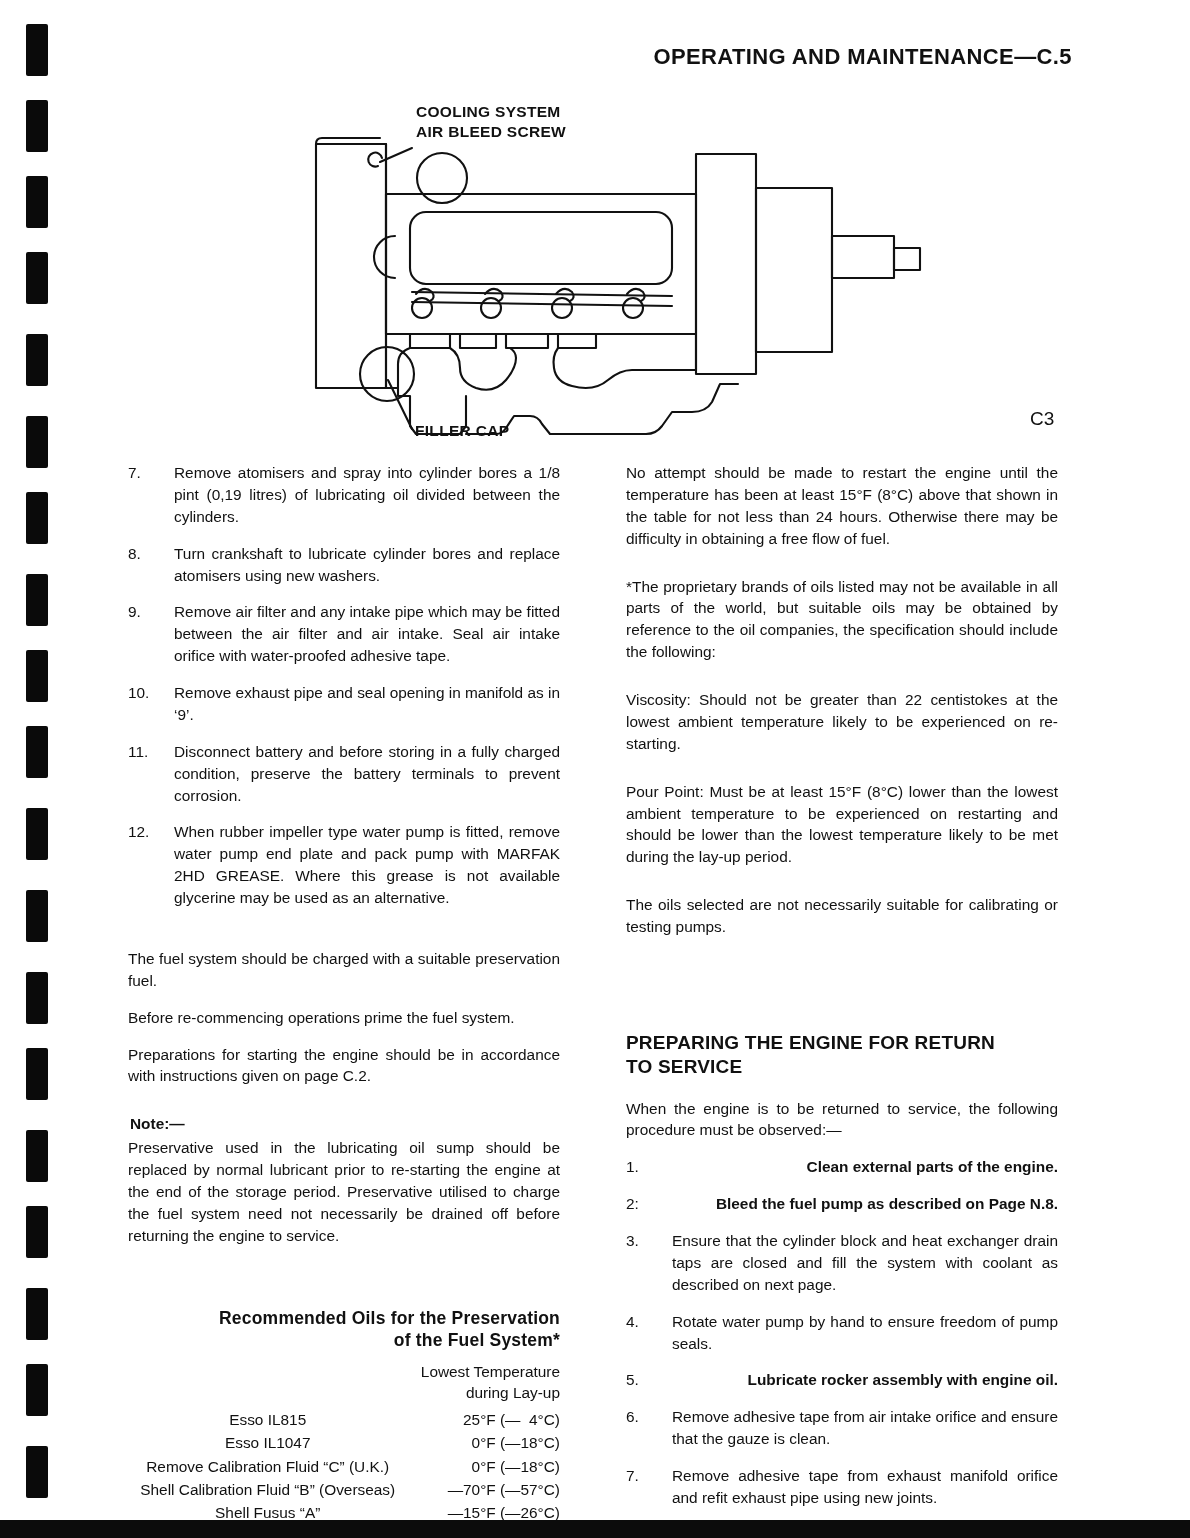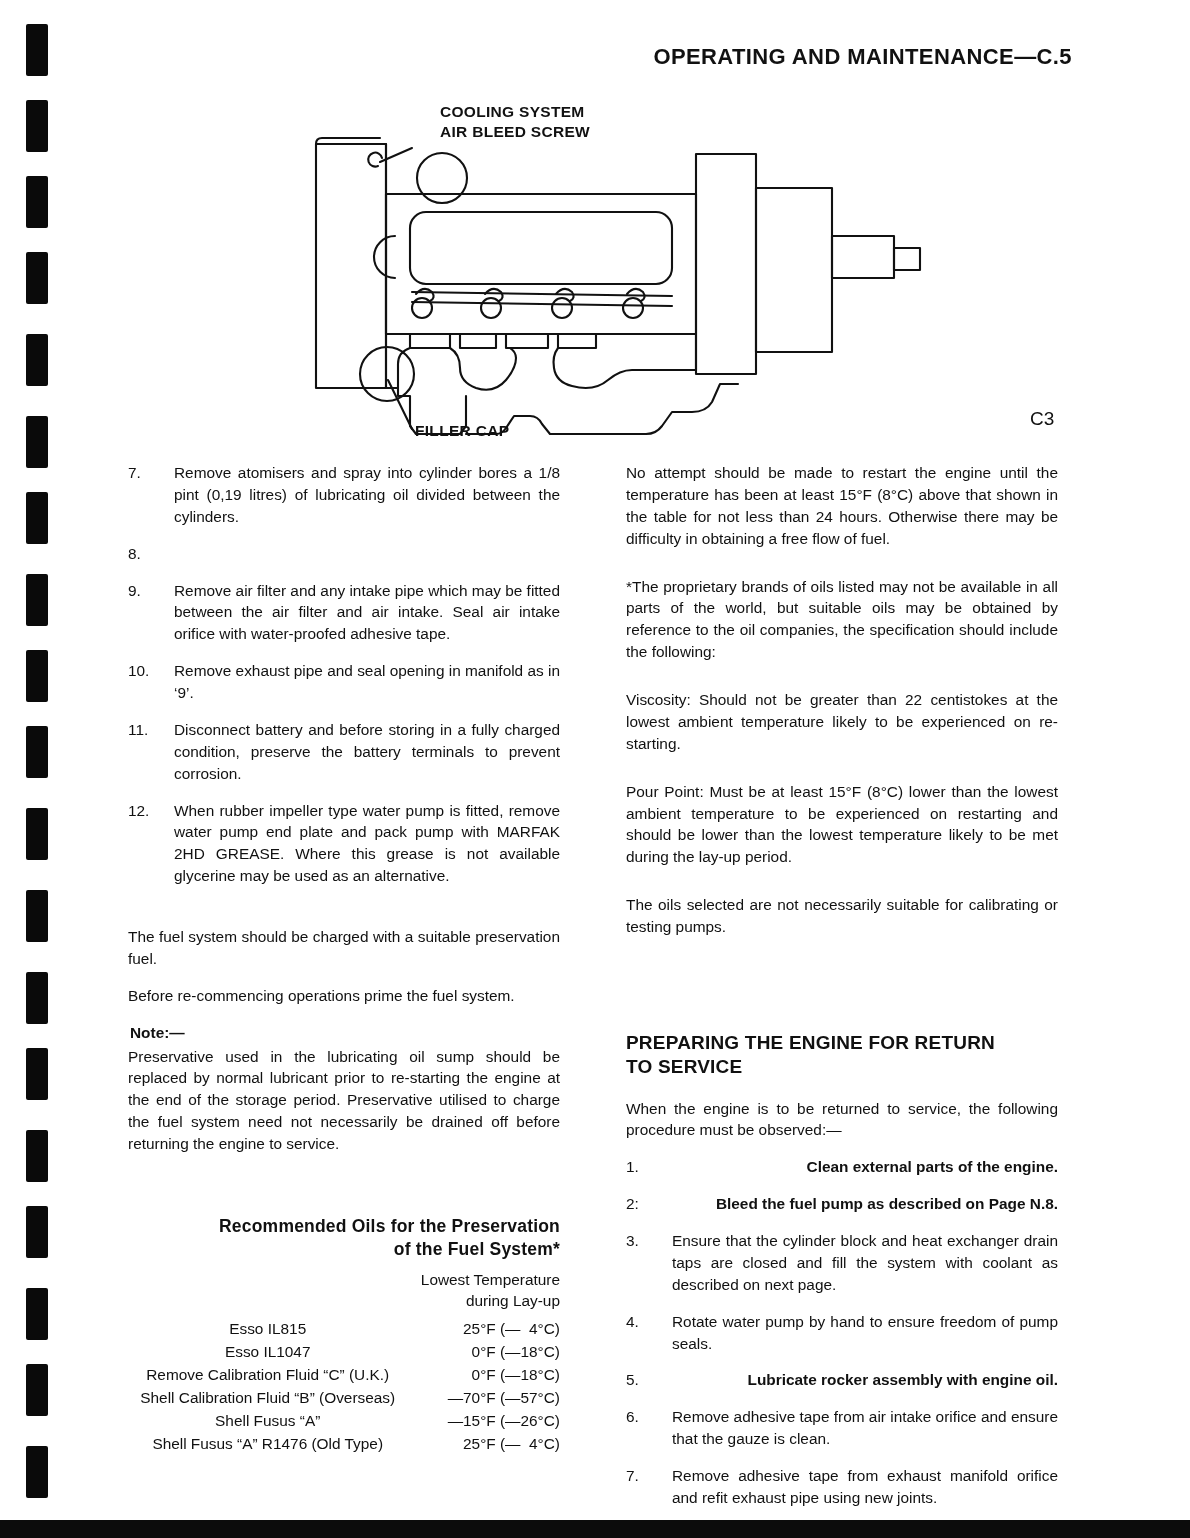--- a/index.html
+++ b/index.html
@@ -62,21 +62,20 @@
   }
   .callout-top {
     position: absolute;
     left: 116px;
     top: 6px;
     font-size: 15.5px;
     font-weight: bold;
     line-height: 1.27;
     letter-spacing: 0.3px;
     white-space: nowrap;
-    margin-left: 24px;
   }
   .callout-bottom {
     position: absolute;
     left: 115px;
     top: 326px;
     font-size: 15.5px;
     font-weight: bold;
     letter-spacing: 0.3px;
     white-space: nowrap;
   }
@@ -292,20 +291,21 @@
 
 <div class="column col-left">
 
   <div class="numlist">
     <div class="numitem">
       <div class="num">7.</div>
       <div class="txt">Remove atomisers and spray into cylinder bores a 1/8 pint (0,19 litres) of lubricating oil divided between the cylinders.</div>
     </div>
     <div class="numitem">
       <div class="num">8.</div>
+      <div class="txt">Turn crankshaft to lubricate cylinder bores and replace atomisers using new washers.</div>
     </div>
     <div class="numitem">
       <div class="num">9.</div>
       <div class="txt">Remove air filter and any intake pipe which may be fitted between the air filter and air intake. Seal air intake orifice with water-proofed adhesive tape.</div>
     </div>
     <div class="numitem">
       <div class="num">10.</div>
       <div class="txt">Remove exhaust pipe and seal opening in manifold as in ‘9’.</div>
     </div>
     <div class="numitem">
@@ -315,20 +315,21 @@
     <div class="numitem">
       <div class="num">12.</div>
       <div class="txt">When rubber impeller type water pump is fitted, remove water pump end plate and pack pump with MARFAK 2HD GREASE. Where this grease is not available glycerine may be used as an alternative.</div>
     </div>
   </div>
 
   <div class="spacer-24"></div>
 
   <div class="para">The fuel system should be charged with a suitable preservation fuel.</div>
   <div class="para">Before re-commencing operations prime the fuel system.</div>
+  <div class="para gap">Preparations for starting the engine should be in accordance with instructions given on page C.2.</div>
 
   <div class="note-label">Note:—</div>
   <div class="para gap">Preservative used in the lubricating oil sump should be replaced by normal lubricant prior to re-starting the engine at the end of the storage period. Preservative utilised to charge the fuel system need not necessarily be drained off before returning the engine to service.</div>
 
   <div class="spacer-34"></div>
 
   <div class="subsection-heading">
     <div>Recommended Oils for the Preservation</div>
     <div>of the Fuel System*</div>
   </div>

